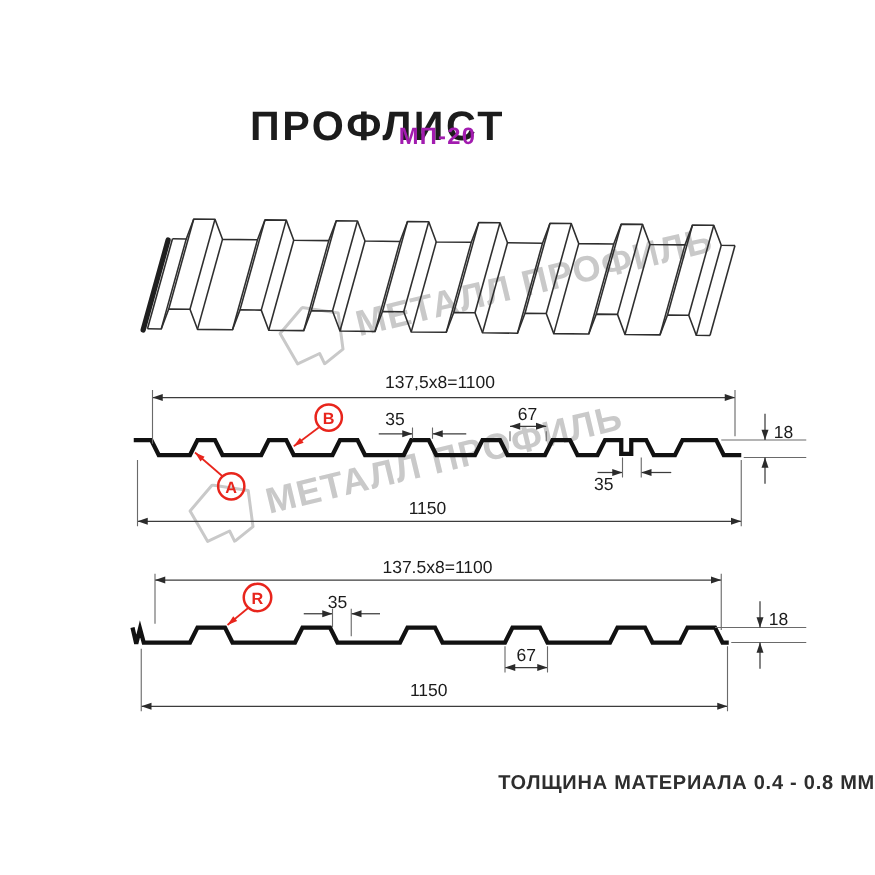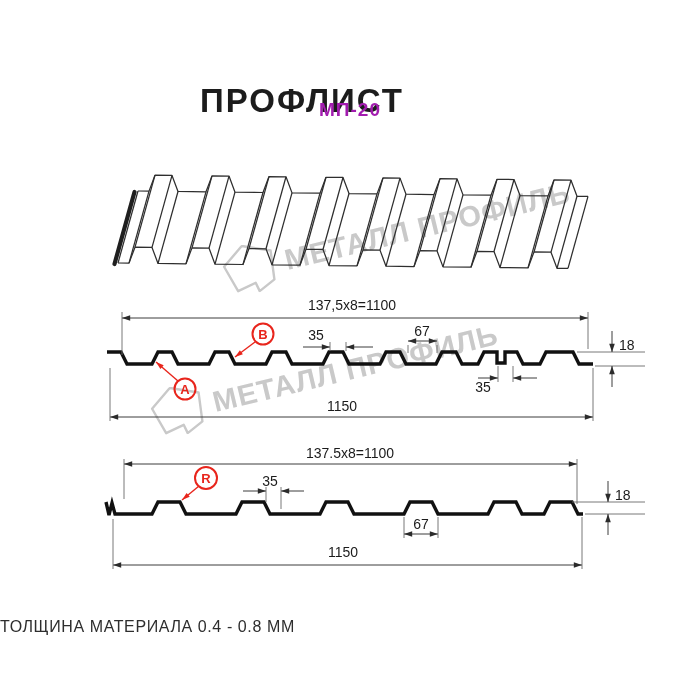--- a/index.html
+++ b/index.html
@@ -2,22 +2,22 @@
 <html><head>
 <meta charset="utf-8">
 <style>
   html,body{margin:0;padding:0;background:#fff;}
   .page{position:relative;width:700px;height:700px;background:#ffffff;overflow:hidden;
         font-family:"Liberation Sans",sans-serif;}
   .title{position:absolute;top:60px;left:0;width:604px;text-align:center;
          font-size:33px;font-weight:bold;letter-spacing:2px;color:#1c1c1c;}
   .subtitle{position:absolute;top:99px;left:0;width:700px;text-align:center;
          font-size:19px;font-weight:600;letter-spacing:1px;color:#a21caf;}
-  .footer-note{position:absolute;top:618px;left:0;width:700px;text-align:left;
-         font-size:16px;font-weight:400;letter-spacing:.6px;color:#2e2e2e;}
+  .footer-note{position:absolute;top:618px;left:0;width:700px;text-align:right;
+         font-size:16px;font-weight:700;letter-spacing:.6px;color:#2e2e2e;}
   .watermark{position:absolute;display:flex;align-items:center;gap:9px;color:#c9c9c9;
          transform:rotate(-13.5deg);transform-origin:0 50%;z-index:1;}
   .wm-text{font-size:29px;font-weight:bold;letter-spacing:1px;white-space:nowrap;color:#c9c9c9;}
   .wm-logo{width:54px;height:50px;flex:0 0 auto;}
   .wm-a{left:224px;top:250px;}
   .wm-b{left:152px;top:392px;}
   .drawing{position:absolute;left:0;top:0;width:700px;height:700px;z-index:2;}
   .wire{fill:none;stroke:#2e2e2e;stroke-width:1.25;stroke-linejoin:round;}
   .edgeband{stroke:#1f1f1f;stroke-width:4.2;stroke-linecap:round;}
   .profile{fill:none;stroke:#111;stroke-width:3.4;stroke-linejoin:miter;}

